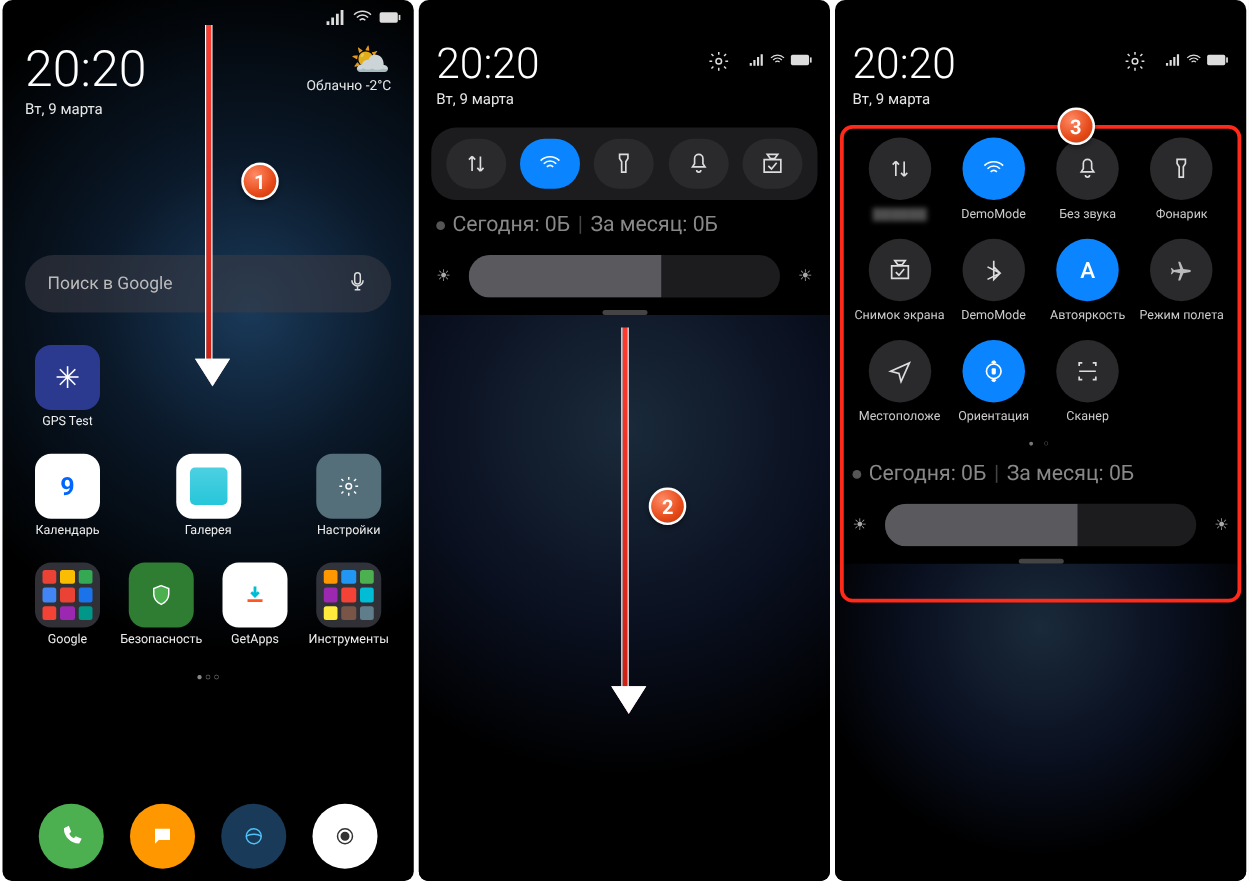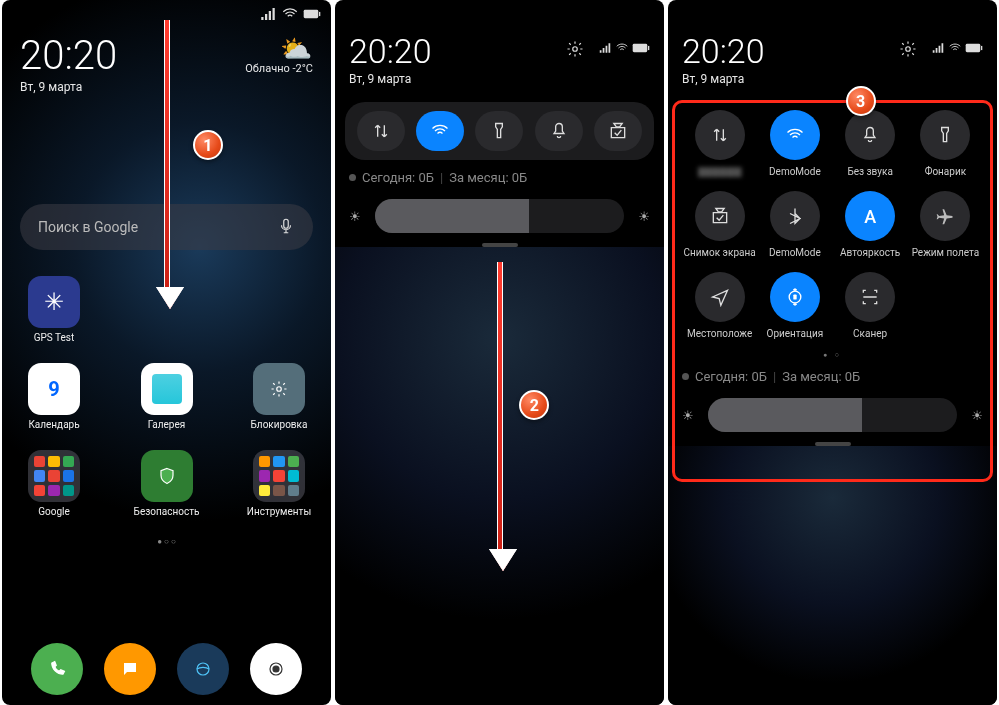--- a/index.html
+++ b/index.html
@@ -128,21 +128,21 @@
     width: 48px; height: 40px;
     border-radius: 20px;
     background: #2a2a2d;
     display: flex;
     align-items: center;
     justify-content: center;
   }
   .qs-chip.on { background: #0a84ff; }
   .usage {
     margin: 10px 14px 0;
-    font-size: 13px;
+    font-size: 17px;
     color: #888;
     display: flex;
     align-items: center;
     gap: 6px;
     text-align: right;
   }
   .usage .dot { width: 7px; height: 7px; border-radius: 50%; background: #555; }
   .brightness {
     margin: 14px 10px 0;
     display: flex;
@@ -326,21 +326,21 @@
           </div>
           <div class="app-lbl">Галерея</div>
         </div>
         <div class="app">
           <div class="app-ico" style="background:#546e7a">
             <svg viewBox="0 0 24 24" style="stroke:#fff">
                 <circle cx="12" cy="12" r="3"></circle>
                 <path d="M12 2v3M12 19v3M4.2 4.2l2.1 2.1M17.7 17.7l2.1 2.1M2 12h3M19 12h3M4.2 19.8l2.1-2.1M17.7 6.3l2.1-2.1"></path>
               </svg>
           </div>
-          <div class="app-lbl">Блокировка</div>
+          <div class="app-lbl">Настройки</div>
         </div>
       </div>
       <div class="app-row">
         <div class="app">
           <div class="folder-grid">
               <i style="background:#ea4335"></i>
               <i style="background:#fbbc04"></i>
               <i style="background:#34a853"></i>
               <i style="background:#4285f4"></i>
               <i style="background:#ea4335"></i>
@@ -353,20 +353,29 @@
         </div>
         <div class="app">
           <div class="app-ico" style="background:#2e7d32">
             <svg viewBox="0 0 24 24" style="stroke:#fff;fill:#4caf50">
                 <path d="M12 2l8 3v6c0 5-3.5 9-8 11-4.5-2-8-6-8-11V5z"></path>
               </svg>
           </div>
           <div class="app-lbl">Безопасность</div>
         </div>
         <div class="app">
+          <div class="app-ico" style="background:#fff">
+            <svg viewBox="0 0 24 24" style="stroke:none">
+                <path d="M12 3v10M8 9l4 4 4-4" stroke="#00bcd4" stroke-width="3"></path>
+                <path d="M4 18h16" stroke="#ff5722" stroke-width="3"></path>
+              </svg>
+          </div>
+          <div class="app-lbl">GetApps</div>
+        </div>
+        <div class="app">
           <div class="folder-grid">
               <i style="background:#ff9800"></i>
               <i style="background:#2196f3"></i>
               <i style="background:#4caf50"></i>
               <i style="background:#9c27b0"></i>
               <i style="background:#f44336"></i>
               <i style="background:#00bcd4"></i>
               <i style="background:#ffeb3b"></i>
               <i style="background:#795548"></i>
               <i style="background:#607d8b"></i>

